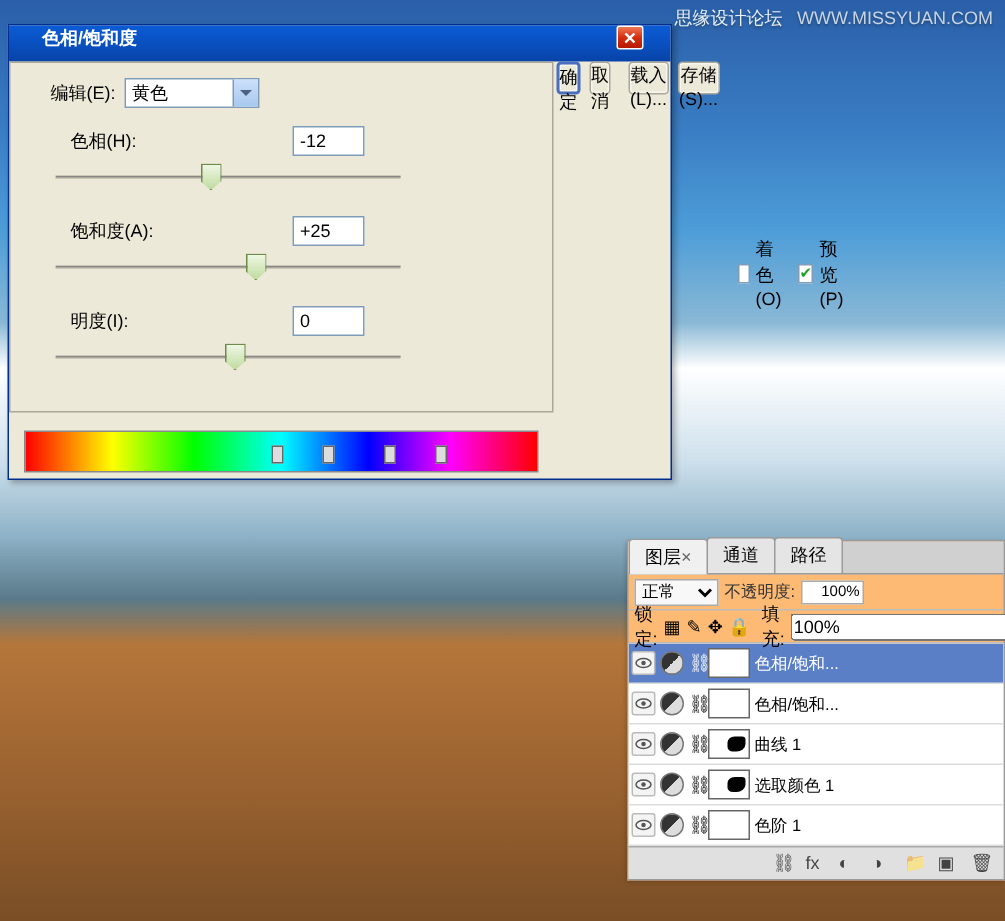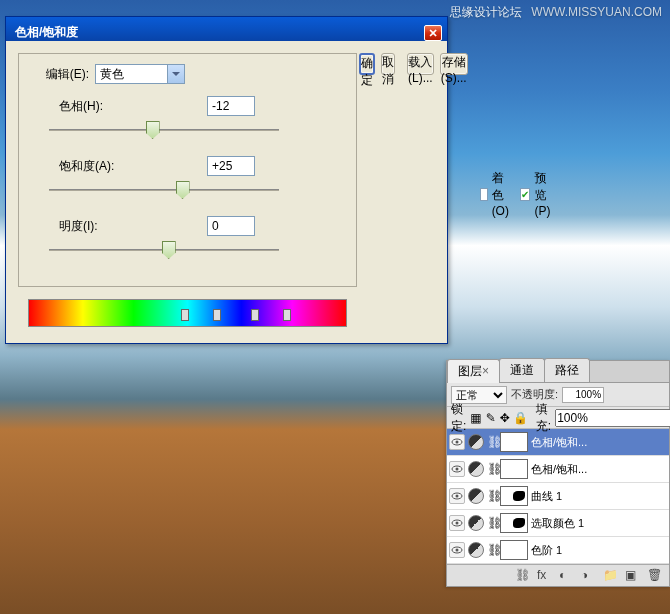--- a/index.html
+++ b/index.html
@@ -1,23 +1,23 @@
 <!DOCTYPE html>
 <html><head>
 <meta charset="utf-8">
 <style>
 *{box-sizing:border-box;margin:0;padding:0;font-family:"Microsoft YaHei",SimSun,sans-serif;font-size:12px}
 body{width:670px;height:614px;position:relative;background:linear-gradient(180deg,#2a5fa8 0%,#3b7fc5 15%,#4d9dd8 25%,#89b8d5 35%,#fff 40%,#cee0ec 50%,#8fb3c8 58%,#5a7a8a 65%,#b5763a 70%,#9a6230 85%,#7a4e26 100%);overflow:hidden}
 .watermark{position:absolute;top:4px;right:8px;color:#c8d4e0;font-size:13px;font-weight:normal;text-shadow:0 1px 2px rgba(0,0,0,.3)}
 .watermark .site{color:#e8eff5;margin-right:6px}
 .dialog{position:absolute;top:16px;left:5px;width:443px;background:#ece9d8;border:1px solid #002d8e;box-shadow:2px 2px 4px rgba(0,0,0,.3)}
-.titlebar{height:24px;background:linear-gradient(180deg,#0a5bd6 0%,#0950c0 50%,#0843a8 100%);display:flex;align-items:flex-end;padding:0 5px;color:#fff}
+.titlebar{height:24px;background:linear-gradient(180deg,#0a5bd6 0%,#0950c0 50%,#0843a8 100%);display:flex;align-items:flex-start;padding:0 18px;color:#fff}
 .titlebar-title{flex:1;padding-left:4px;font-weight:bold}
 .close-btn{width:18px;height:16px;background:linear-gradient(180deg,#ee7755 0%,#d52e10 50%,#b51a00 100%);border:1px solid #fff;border-radius:2px;color:#fff;font-weight:bold;display:flex;align-items:center;justify-content:center;cursor:pointer;font-size:11px}
-.dialog-body{padding:12px;display:flex;gap:2px}
+.dialog-body{padding:0;display:flex;gap:2px}
 .controls-col{flex:1}
 .fieldset{border:1px solid #aca899;padding:10px;position:relative}
 .edit-row{display:flex;align-items:center;gap:6px;margin-bottom:12px}
 .edit-row label{width:60px;text-align:right}
 .combo{width:90px;height:20px;border:1px solid #7f9db9;background:#fff;display:flex;align-items:center;padding-left:4px;position:relative}
 .combo::after{content:"";position:absolute;right:0;top:0;width:16px;height:18px;background:linear-gradient(180deg,#cbe0fb 0%,#a8c8ee 100%);border-left:1px solid #7f9db9}
 .combo::before{content:"";position:absolute;right:4px;top:7px;border:4px solid transparent;border-top:4px solid #4d6185;z-index:1}
 .slider-group{margin:8px 0 18px 30px}
 .slider-label-row{display:flex;align-items:center;margin-bottom:6px}
 .slider-label{width:130px}
@@ -30,21 +30,21 @@
 .eyedrop{width:18px;height:18px;display:inline-block;position:relative}
 .eyedrop svg{width:16px;height:16px}
 .spectrum{height:28px;margin:12px 10px 4px 10px;background:linear-gradient(90deg,red 0%,#ff0 17%,#0f0 33%,#0ff 50%,#00f 67%,#f0f 83%,red 100%);border:1px solid #888;position:relative}
 .spectrum-markers{position:absolute;top:50%;left:0;right:0;height:4px;pointer-events:none}
 .marker{position:absolute;width:8px;height:12px;top:-4px;background:#ddd;border:1px solid #666}
 .buttons-col{width:76px;display:flex;flex-direction:row;gap:6px}
 .btn{height:22px;border:1px solid #aca899;background:#ece9d8;cursor:pointer;border-radius:3px;box-shadow:inset 0 0 0 1px rgba(255,255,255,.6)}
 .btn.primary{border:2px solid #4a6fbf}
 .chk-row{display:flex;align-items:center;gap:4px;margin-top:4px;font-size:12px}
 .chk{width:13px;height:13px;border:1px solid #7f9db9;background:#fff;display:inline-flex;align-items:center;justify-content:center;font-size:10px;color:#21a121}
-.layers-panel{position:absolute;right:0;top:360px;width:224px;background:#e5e5e5;border:1px solid #9a9a9a;box-shadow:-1px 1px 3px rgba(0,0,0,.2)}
+.layers-panel{position:absolute;right:0;top:360px;width:252px;background:#fdba74;border:1px solid #9a9a9a;box-shadow:-1px 1px 3px rgba(0,0,0,.2)}
 .panel-tabs{display:flex;height:22px;background:#d0d0d0;border-bottom:1px solid #9a9a9a;align-items:flex-end}
 .tab{padding:3px 10px;background:#e5e5e5;border:1px solid #9a9a9a;border-bottom:none;margin-right:-1px;cursor:pointer;border-radius:3px 3px 0 0}
 .tab.active{background:#f0f0f0;position:relative;top:1px}
 .tab-x{width:14px;text-align:center;color:#666}
 .panel-toolbar{display:flex;align-items:center;height:24px;padding:2px 4px;gap:4px;border-bottom:1px solid #bbb}
 .panel-toolbar .sel{width:56px;height:18px;border:1px solid #aaa;background:#f8f8f8;font-size:11px}
 .panel-toolbar .lbl{font-size:11px;color:#333}
 .panel-toolbar .pct{width:42px;height:16px;border:1px solid #aaa;background:#fff;font-size:10px;text-align:right;padding-right:2px}
 .panel-toolbar2{display:flex;align-items:center;height:22px;padding:2px 4px;gap:4px;border-bottom:1px solid #bbb;font-size:11px}
 .lock-icon{width:14px;height:14px;display:inline-block}

